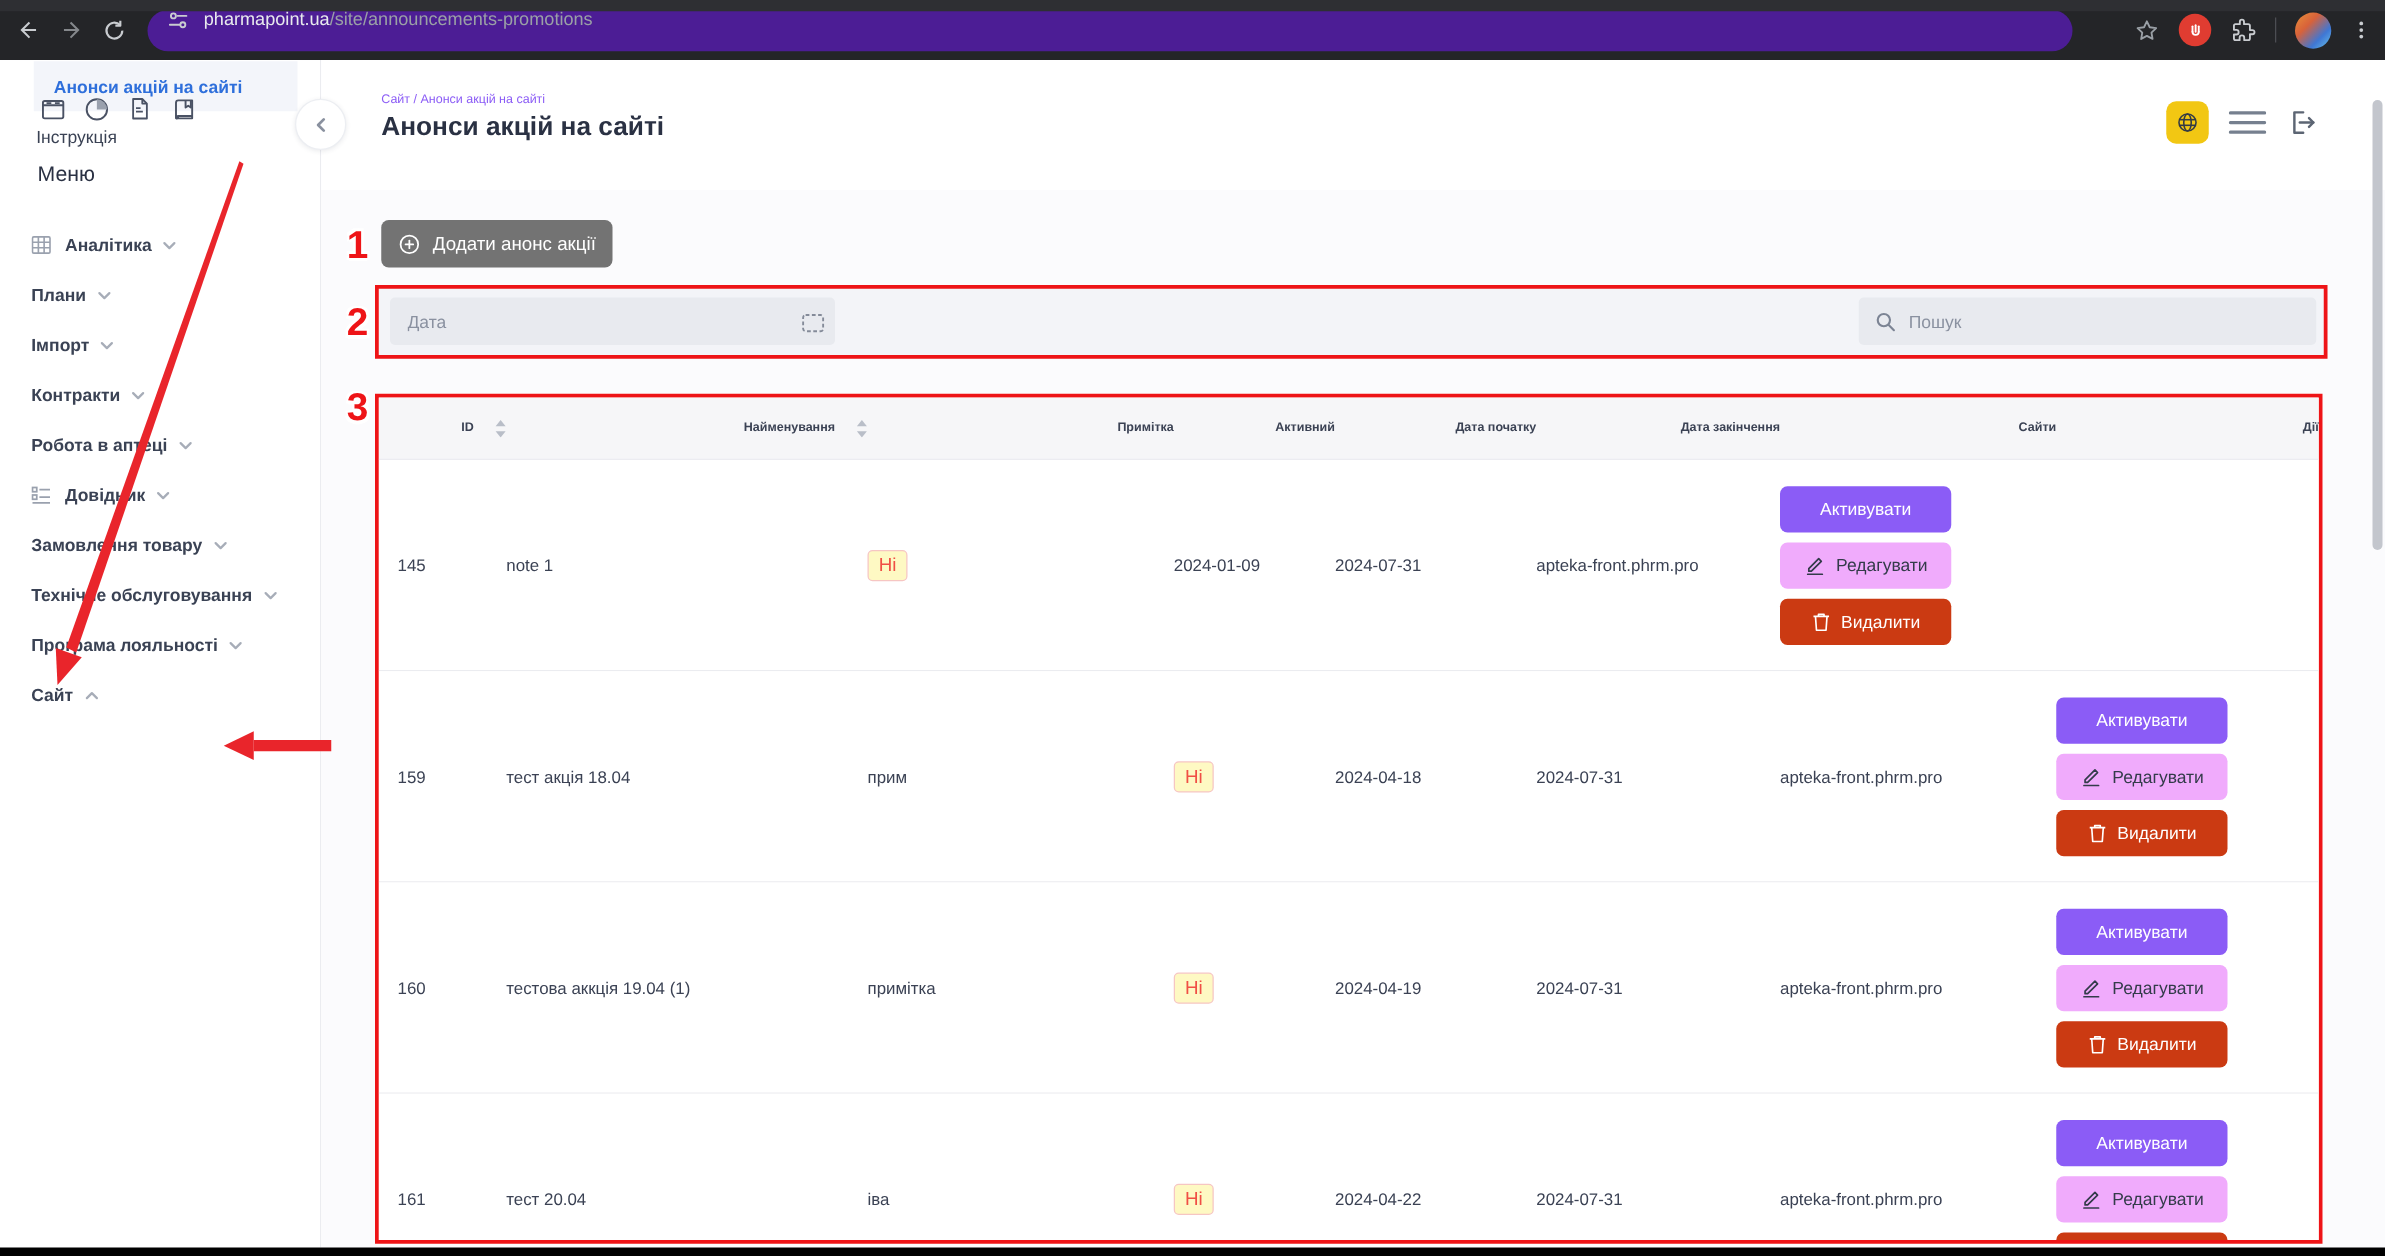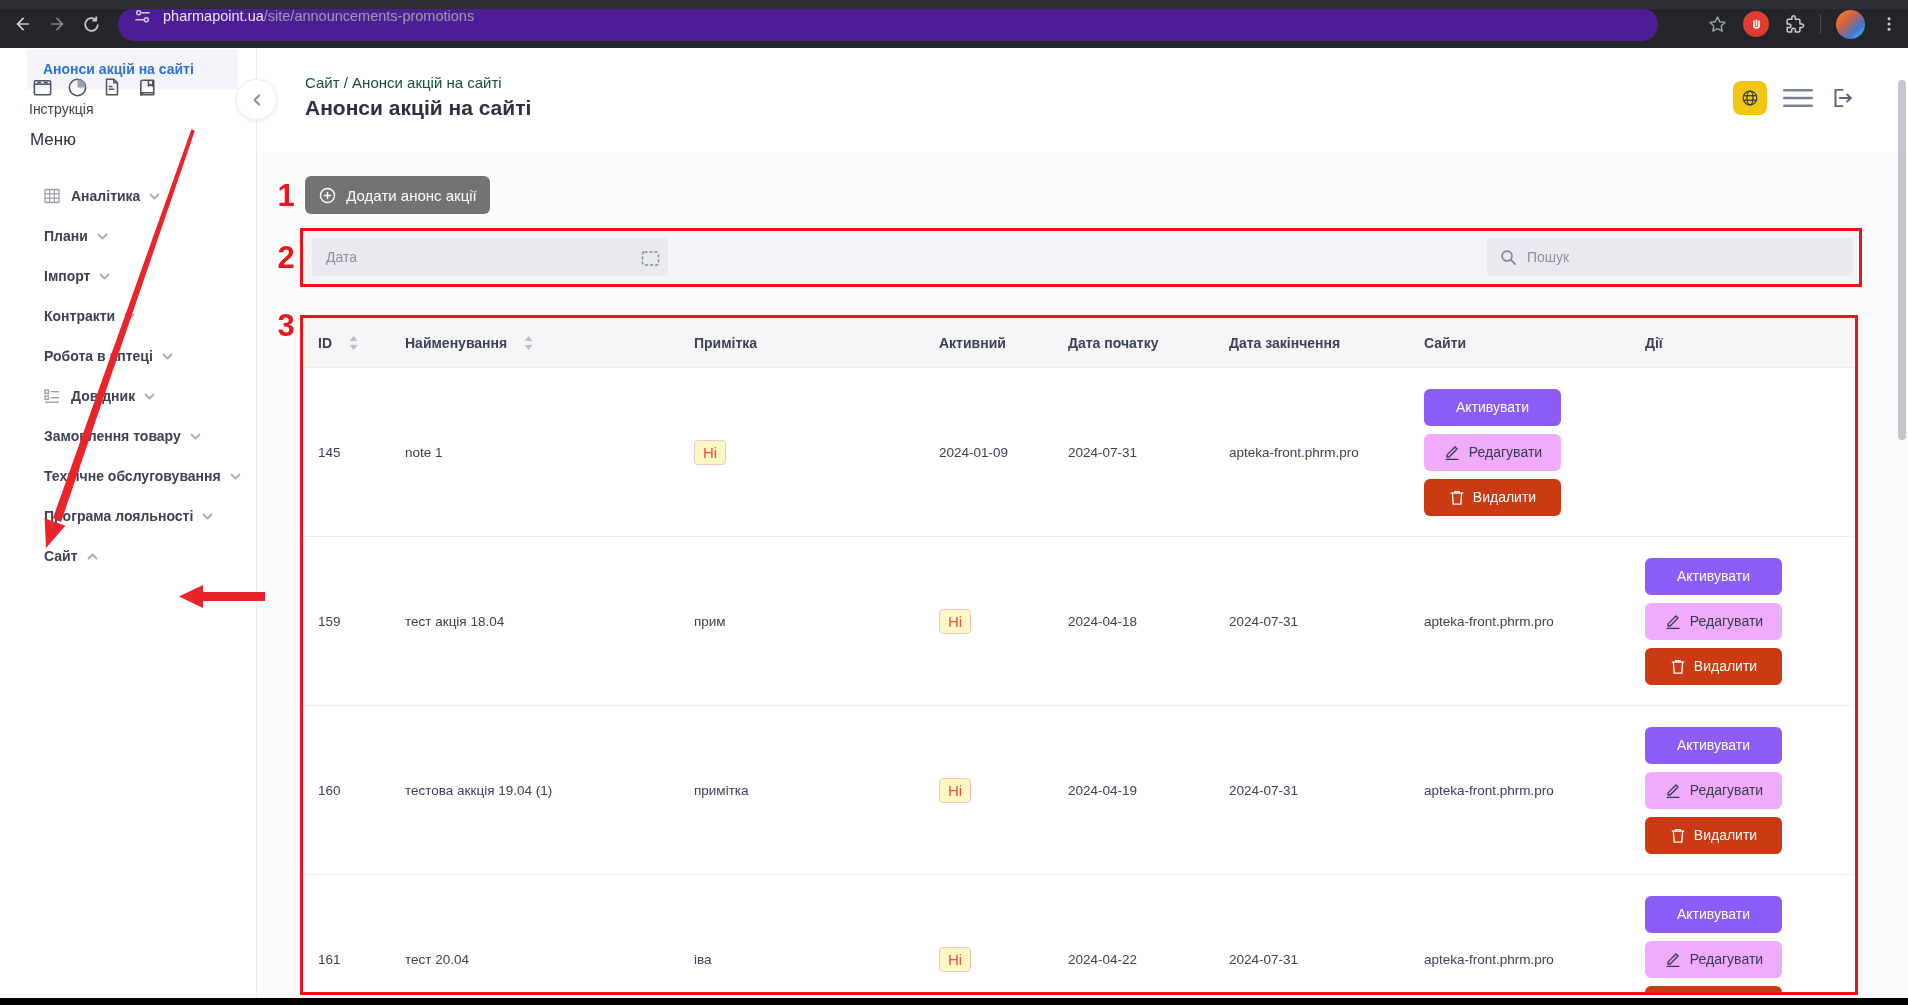--- a/index.html
+++ b/index.html
@@ -20,33 +20,33 @@
 
   
   .app { display:flex; height:950px; }
 
   
   .sidebar { position:relative; width:257px; flex:0 0 257px; background:#fff; border-right:1px solid #ebecf0; }
   .side-icons { position:absolute; top:27px; left:30px; display:flex; gap:11px; }
   .side-icons .sic { width:24px; height:24px; display:flex; align-items:center; justify-content:center; }
   .menu-heading { position:absolute; top:82px; left:30px; font-size:17px; color:#2a3143; font-weight:500; }
   .menu-list { position:absolute; top:128px; left:0; right:0; list-style:none; }
-  .menu-list li { height:40px; display:flex; align-items:center; padding-left:44px; font-size:14px; font-weight:700; color:#3a4254; cursor:pointer; }
+  .menu-list li { height:40px; display:flex; align-items:center; padding-left:25px; font-size:14px; font-weight:700; color:#3a4254; cursor:pointer; }
   .menu-list .mi-icon { width:16px; height:16px; margin-right:11px; display:flex; align-items:center; }
   .chev { margin-left:9px; display:inline-flex; }
   .chev.up svg { transform:rotate(180deg); }
   .submenu-item { margin:1px 18px 0 27px; height:40px; line-height:40px; background:#f3f5fa; color:#2e6fdb; font-size:14px; font-weight:700; padding-left:16px; cursor:pointer; }
   .instruction-item { height:40px; line-height:40px; padding-left:29px; font-size:14px; color:#3a4254; cursor:pointer; }
 
   
   .main { position:relative; flex:1 1 auto; background:#fbfbfd; }
   .header-band { position:absolute; top:0; left:0; right:0; height:104px; background:#fff; }
   .collapse-btn { position:absolute; left:-21px; top:31px; width:41px; height:41px; border-radius:50%; background:#fff; border:1px solid #eceef2; box-shadow:0 1px 4px rgba(40,50,70,.10); display:flex; align-items:center; justify-content:center; cursor:pointer; z-index:6; }
   .crumb-wrap { position:absolute; left:48px; top:26px; }
-  .breadcrumb { font-size:15px; color:#14532d; }
+  .breadcrumb { font-size:10px; color:#8b5cf6; }
   .page-title { margin-top:5px; font-size:21px; font-weight:700; color:#2a3143; }
   .head-icons { position:absolute; right:53px; top:33px; display:flex; align-items:center; gap:16px; }
   .globe-btn { width:34px; height:34px; border-radius:8px; background:#f2c713; display:flex; align-items:center; justify-content:center; cursor:pointer; }
   .iconbtn { display:flex; align-items:center; justify-content:center; cursor:pointer; }
 
   .add-btn { position:absolute; left:48px; top:128px; height:38px; width:185px; background:#737373; color:#fff; border:none; border-radius:6px; font-size:15px; font-family:inherit; display:flex; align-items:center; justify-content:center; gap:9px; cursor:pointer; }
 
   
   .filter-bar { position:absolute; left:43px; top:180px; width:1562px; height:59px; border:3px solid #ee1417; background:#f3f4f8; }
   .f-input { position:absolute; top:7px; height:38px; background:#e8eaef; border:none; border-radius:4px; font-size:14px; font-family:inherit; color:#3a4254; }
@@ -54,21 +54,21 @@
   .date-input { left:9px; width:356px; padding:0 36px 0 14px; }
   .date-ic { position:absolute; left:338px; top:19px; pointer-events:none; }
   .search-wrap { position:absolute; right:6px; top:7px; width:366px; height:38px; }
   .search-input { position:static; width:100%; height:100%; padding:0 12px 0 40px; }
   .search-ic { position:absolute; left:13px; top:11px; pointer-events:none; }
 
   
   .table-box { position:absolute; left:43px; top:267px; width:1558px; height:680px; border:3px solid #ee1417; background:#fff; overflow:hidden; }
   .tgrid { display:grid; grid-template-columns:87px 289px 245px 129px 161px 195px 221px 1fr; padding-left:15px; }
   .thead { height:50px; background:#f6f6f8; border-bottom:1px solid #ececf1; }
-  .th { display:flex; align-items:center; gap:17px; font-size:14px; font-weight:700; color:#3b4254; }
+  .th { display:flex; align-items:center; gap:17px; font-size:10px; font-weight:700; color:#3b4254;justify-content:flex-end; }
   .trow { height:169px; border-bottom:1px solid #ebecf0; background:#fff; }
   .td { display:flex; align-items:center; font-size:13.5px; color:#3b4254; padding-right:10px; }
   .badge { display:inline-block; color:#f04f45; background:#fef9c3; border:1px solid #f6c6c3; border-radius:4px; padding:3px 8px; font-size:15px; }
   .td-actions { flex-direction:column; align-items:flex-start; justify-content:center; gap:8px; }
   .btn { width:137px; height:37px; border:none; border-radius:6px; font-size:14px; font-family:inherit; display:flex; align-items:center; justify-content:center; gap:8px; cursor:pointer; }
   .btn-blue { background:#8b5cf6; color:#fff; }
   .btn-yellow { background:#f0abfc; color:#333b4a; }
   .btn-red { background:#cb3a12; color:#fff; }
 
   

